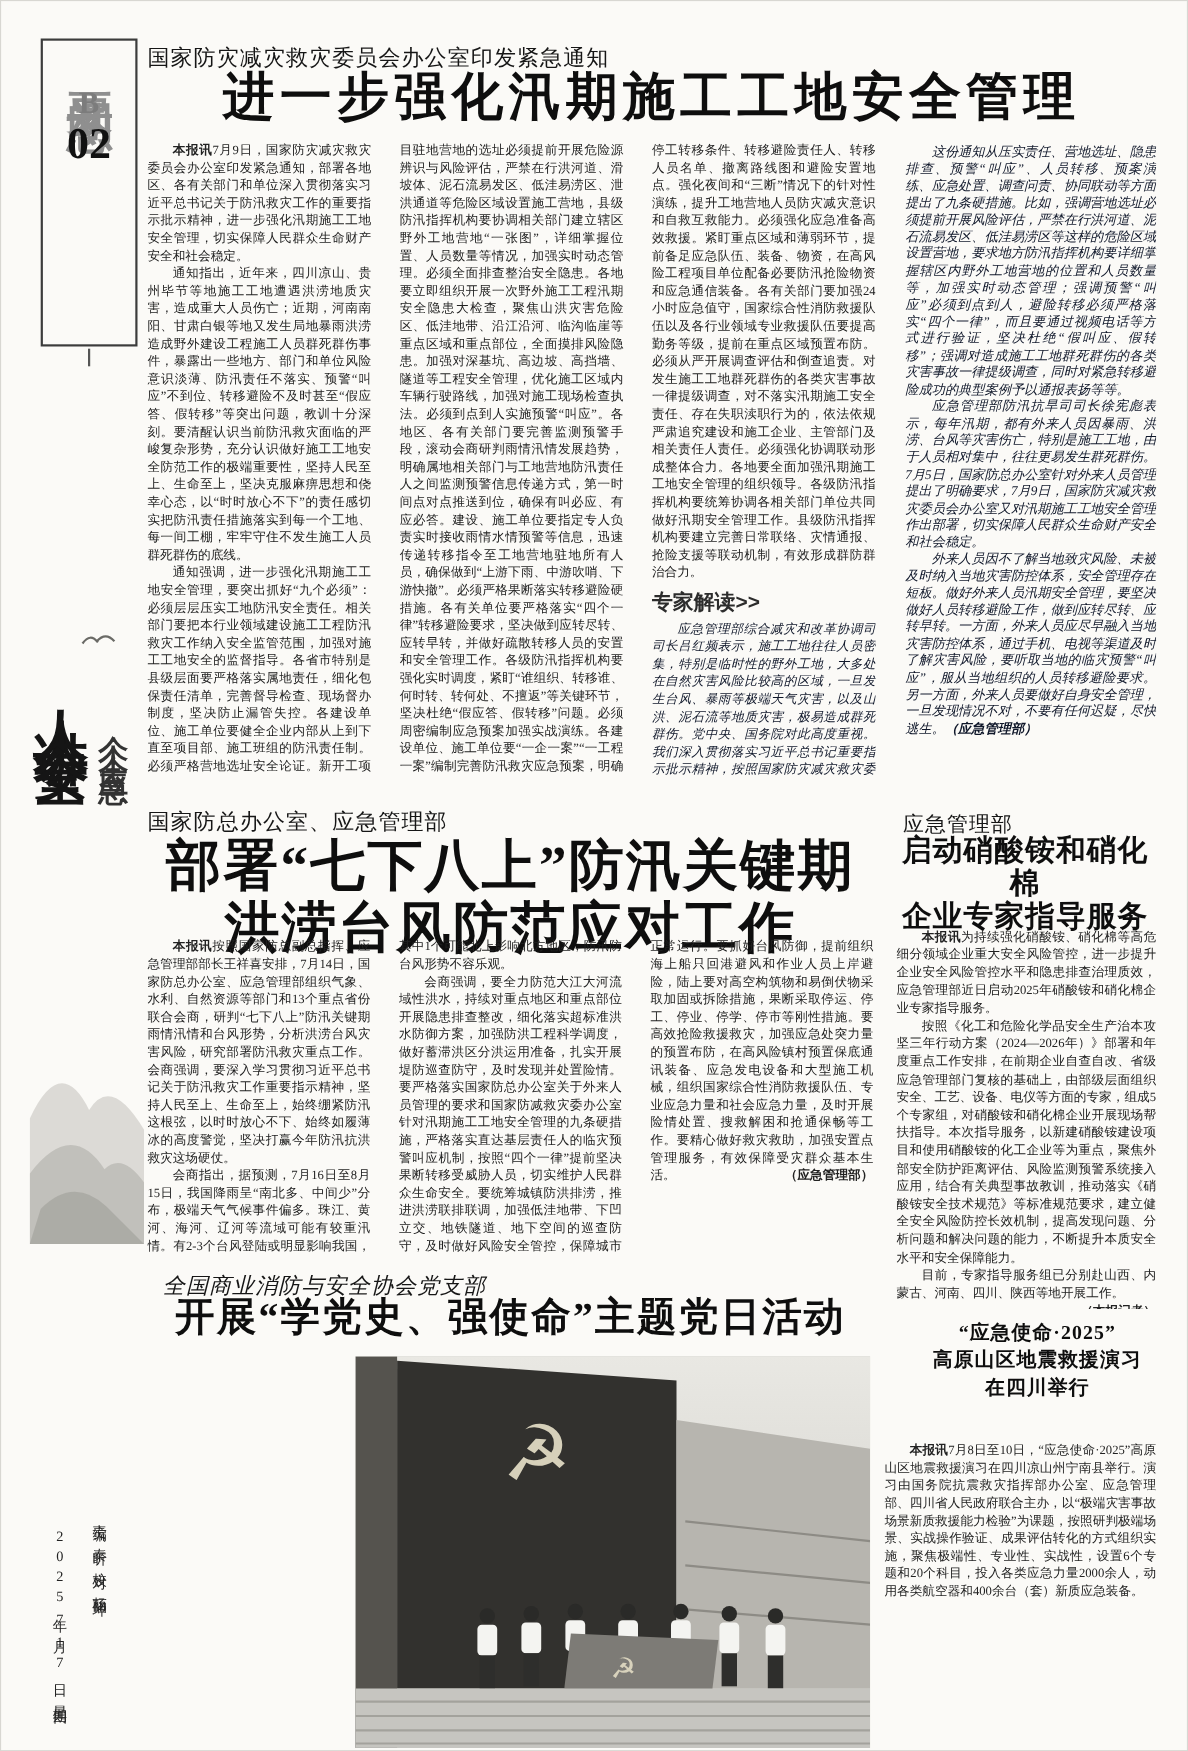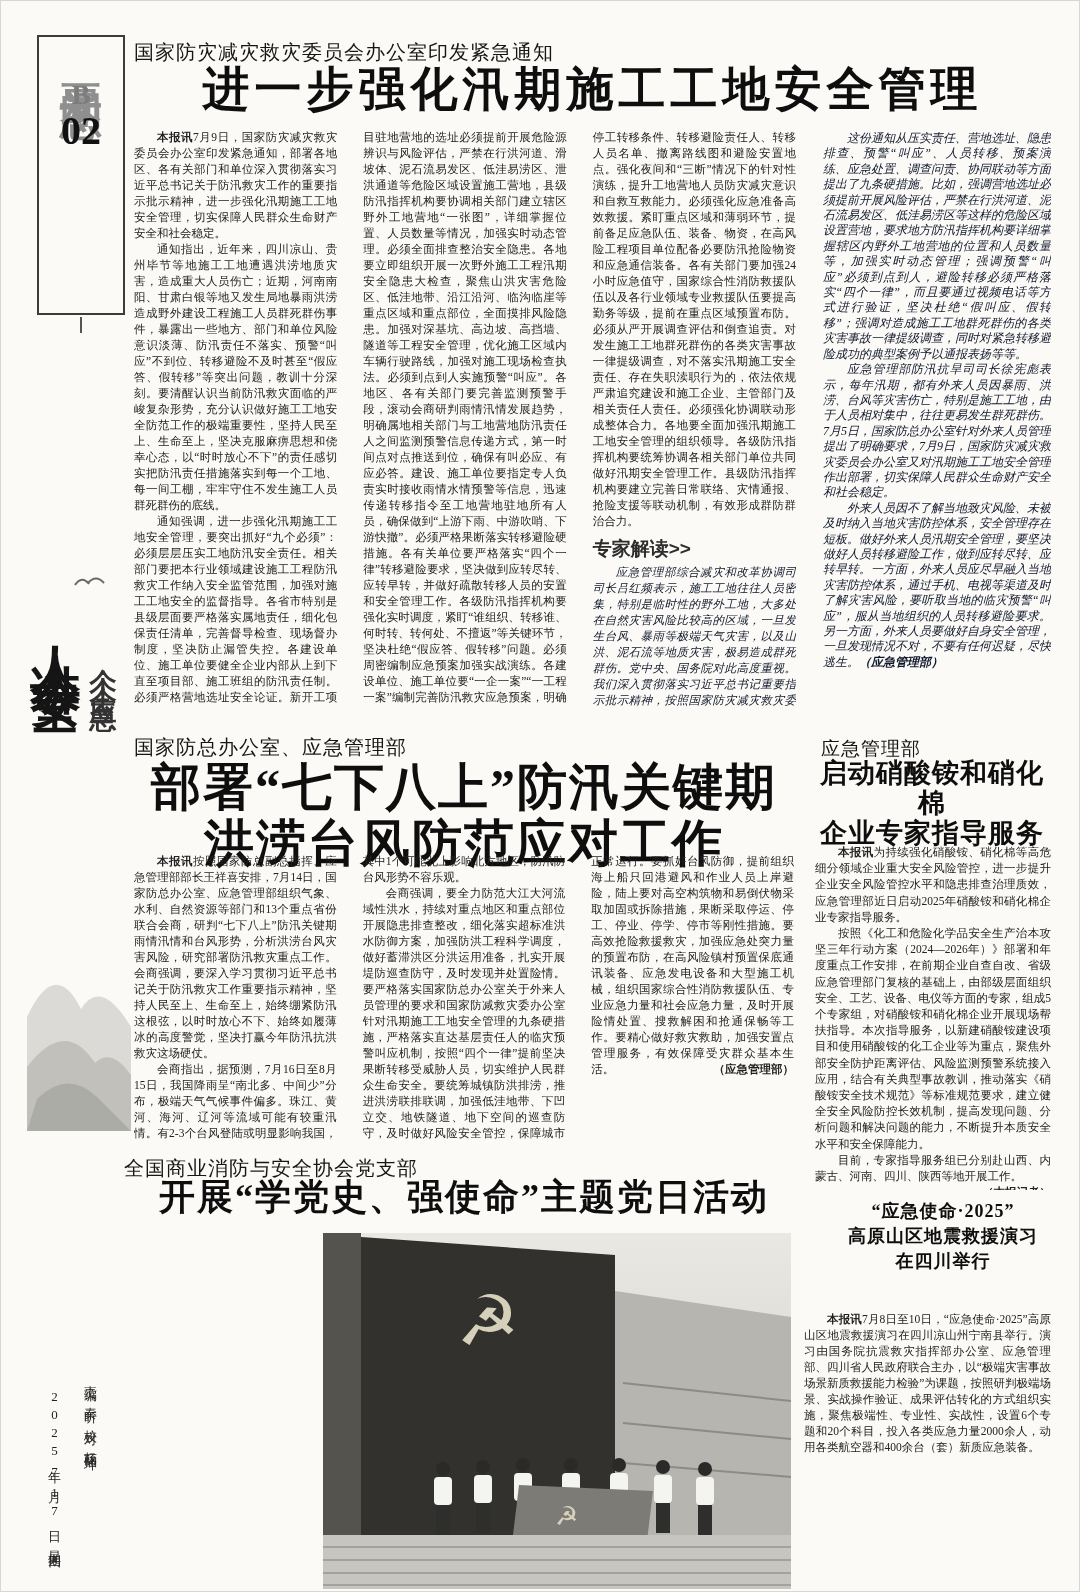--- a/index.html
+++ b/index.html
@@ -54,21 +54,21 @@
   .a2-headline{left:133px;top:758px;width:660px;font-size:50px;letter-spacing:2px;}
   .a2-body{left:133px;top:852px;width:660px;height:291px;column-count:3;column-gap:26px;column-fill:auto;}
 
   
   .a3-kicker{left:820px;top:735px;font-size:19px;}
   .a3-headline{left:810px;top:757px;width:242px;font-size:27px;letter-spacing:1px;}
   .a3-body{left:814px;top:843px;width:236px;height:346px;font-size:11.5px;line-height:16.2px;}
   .a3-sig{display:block;text-align:right;}
 
   
-  .a4-kicker{left:123px;top:1154px;}
+  .a4-kicker{left:147px;top:1154px;font-style:italic;}
   .a4-headline{left:133px;top:1176px;width:660px;font-size:36px;letter-spacing:2px;}
   .a4-body{left:133px;top:1236px;width:184px;height:350px;}
 
   
   .a5-headline{left:816px;top:1198px;width:252px;font-size:18px;line-height:1.38;letter-spacing:1px;}
   .a5-body{left:803px;top:1310px;width:247px;height:276px;}
 
   
   .photo{left:322px;top:1232px;width:468px;height:356px;overflow:hidden;background:#d5d4cf;}
 </style>

